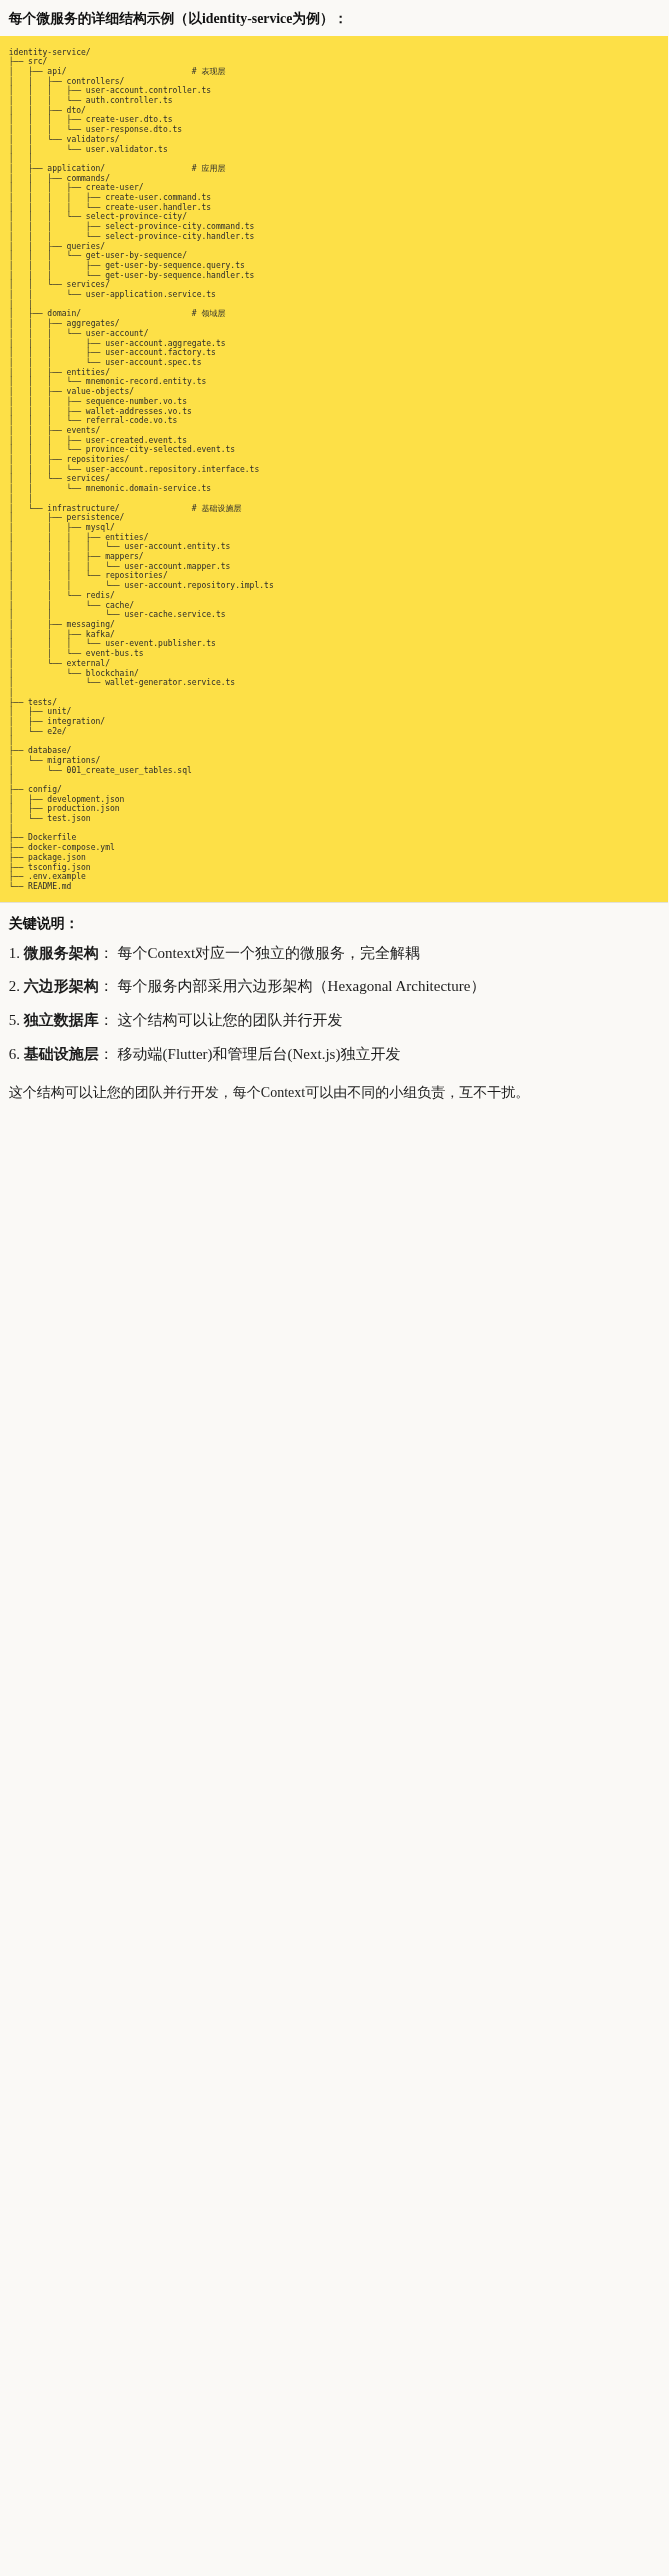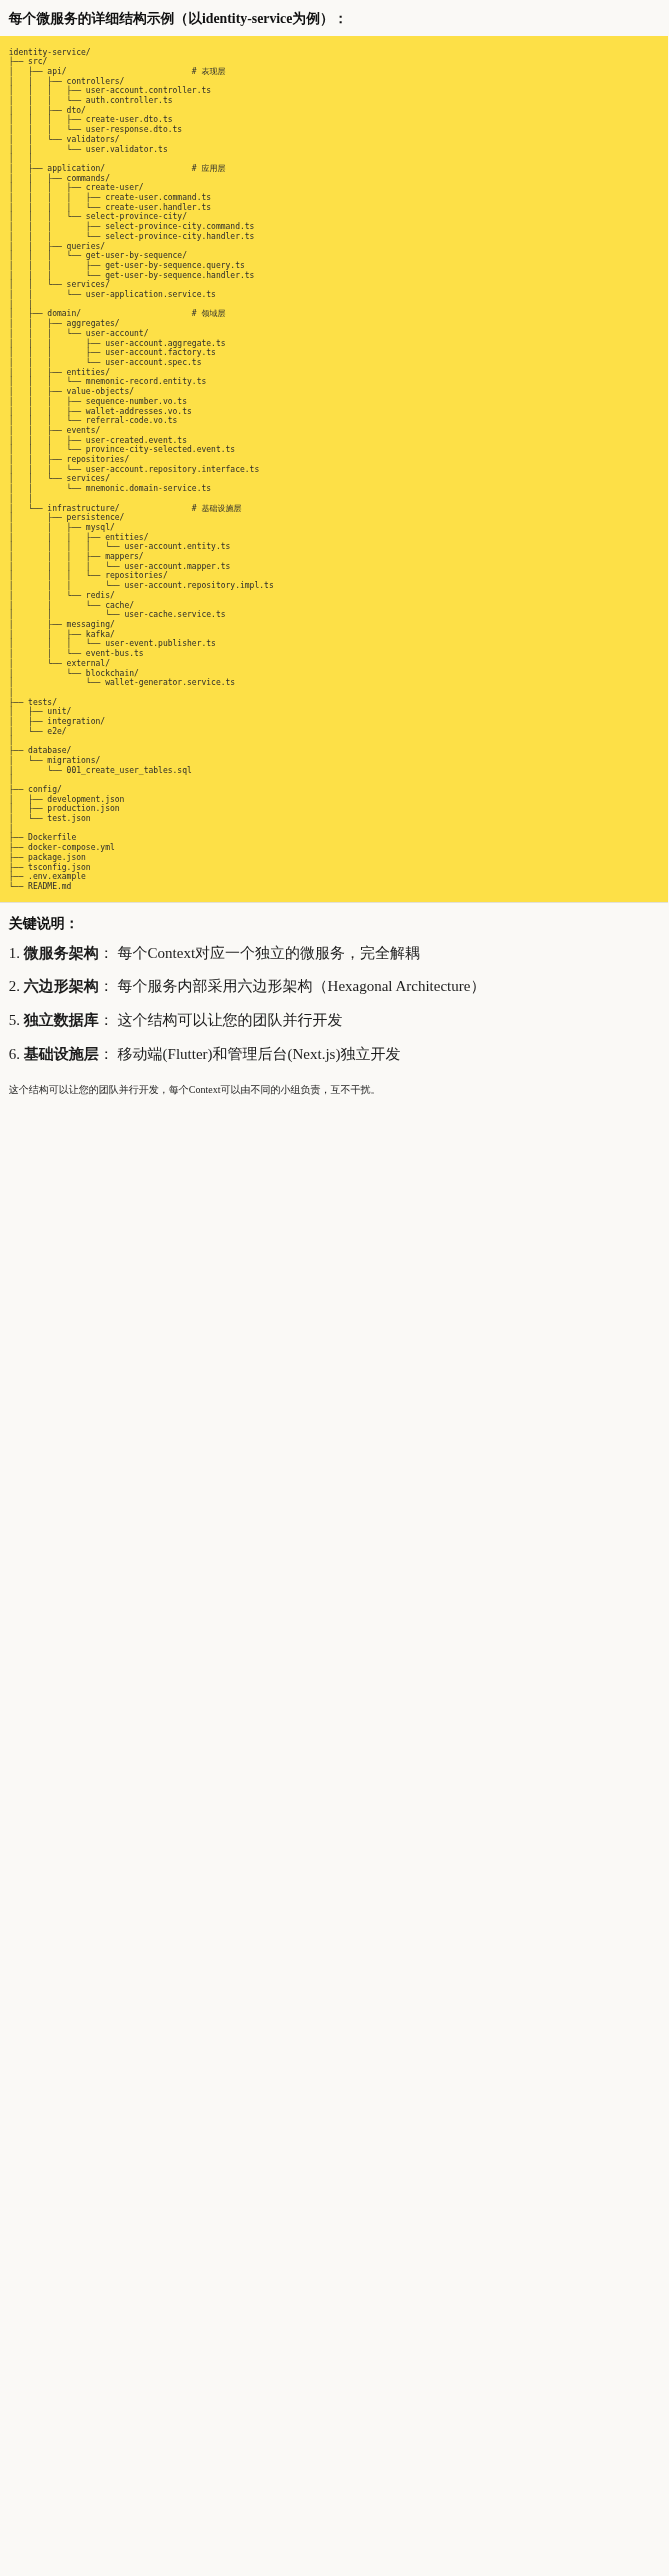--- a/index.html
+++ b/index.html
@@ -72,21 +72,21 @@
     margin: 0 0 11.3px 0;
   }
   .note-item .num {
     font-family: "Liberation Serif", serif;
   }
   .note-item .term {
     font-weight: bold;
   }
   .closing {
     font-family: "Liberation Serif", serif;
-    font-size: 10px;
+    font-size: 14px;
     line-height: 1.55;
     color: #1c1c1c;
     margin: 16.3px 0 0 0;
   }
 </style>
 </head>
 <body>
 
 <div class="page">
 

